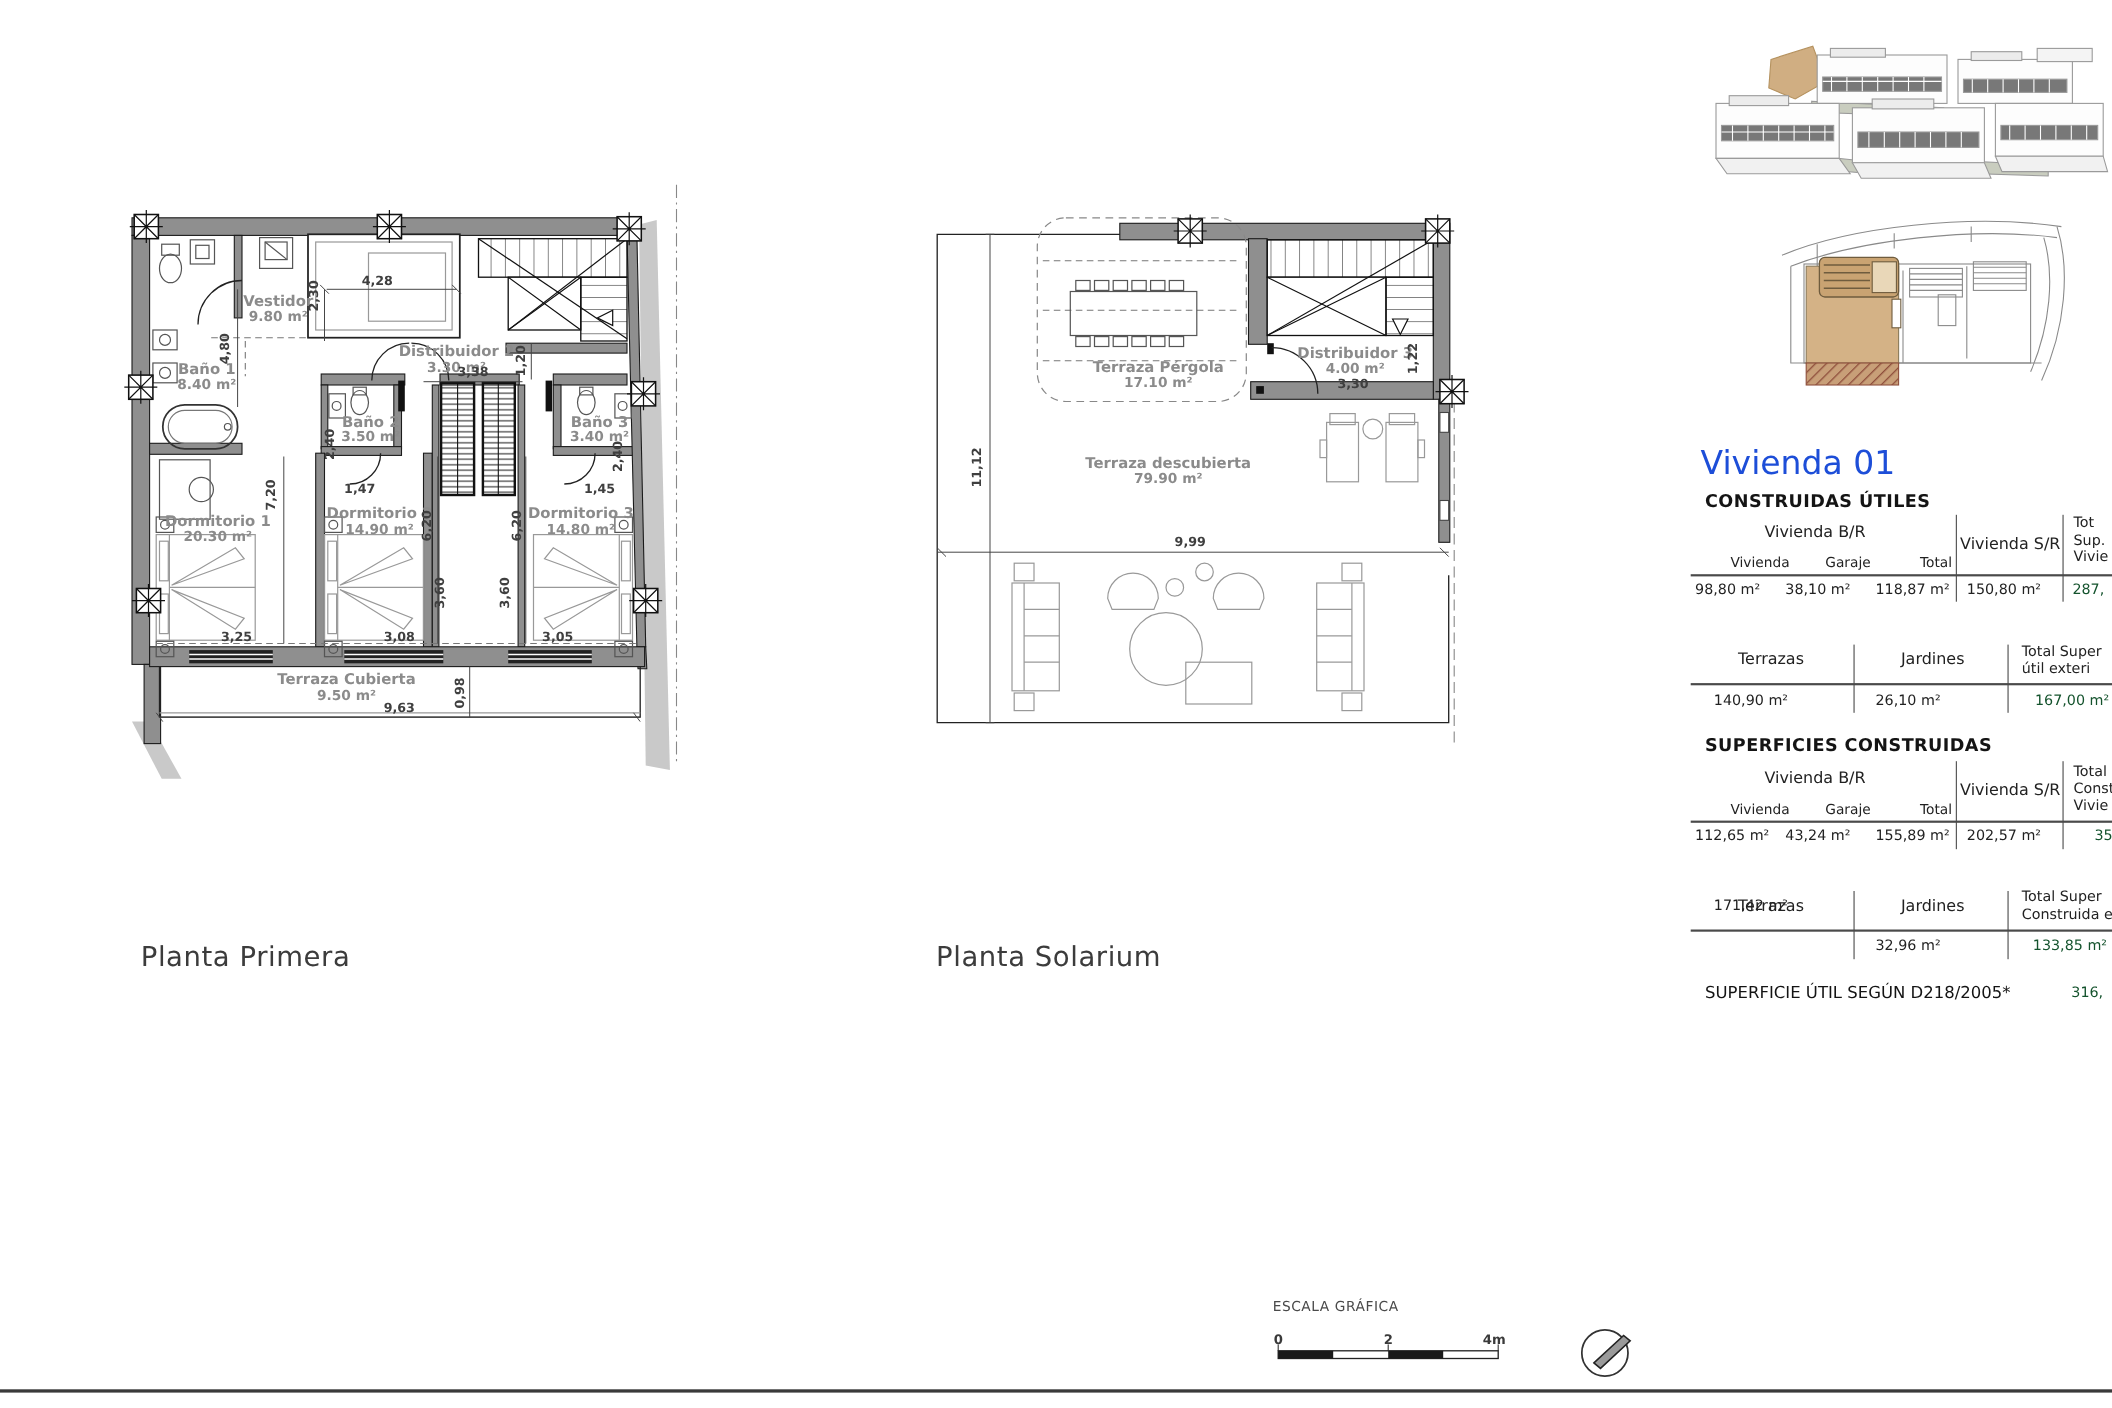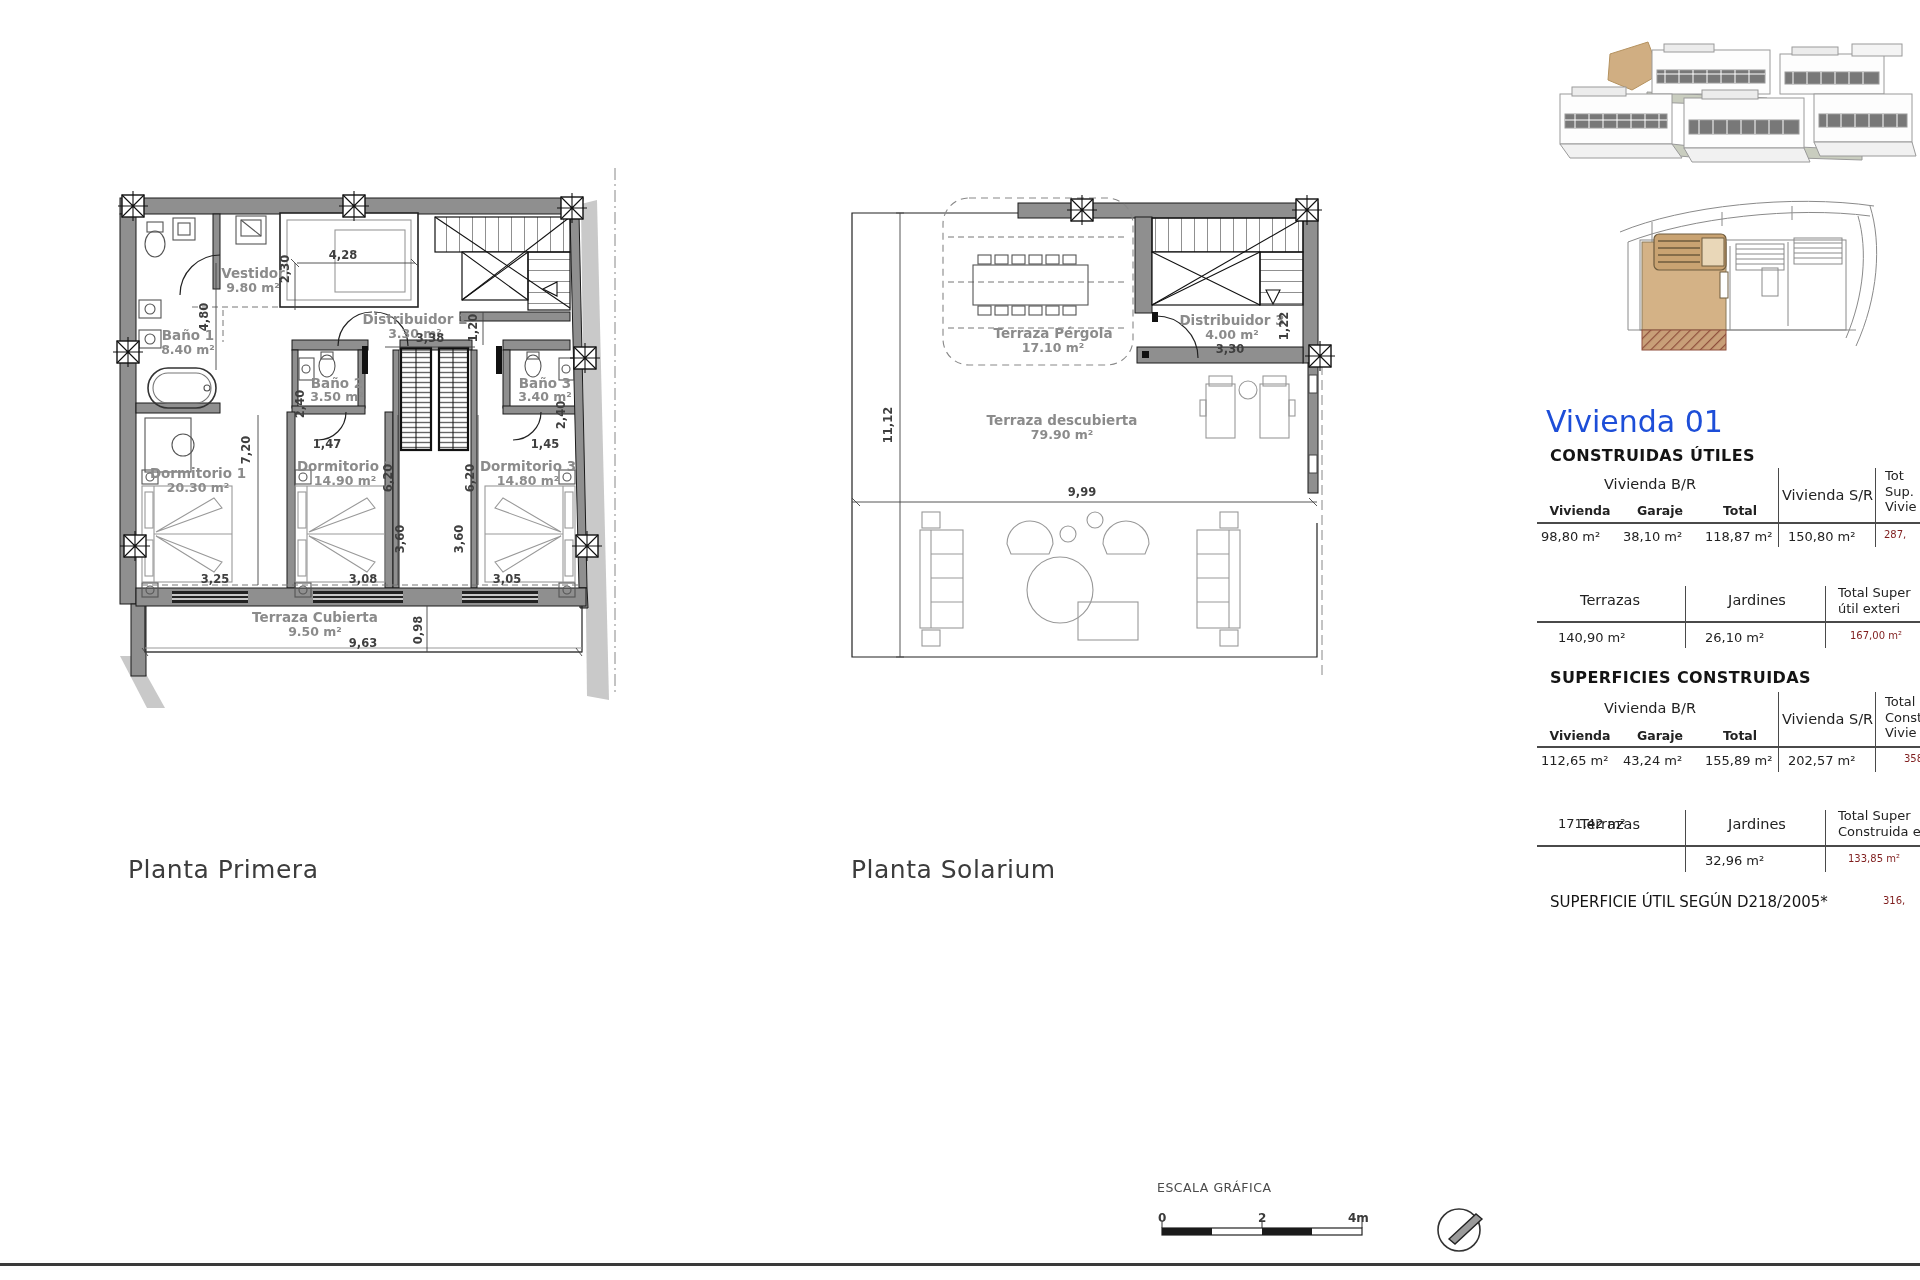--- a/index.html
+++ b/index.html
@@ -5,23 +5,23 @@
   html,body{margin:0;padding:0;background:#ffffff;}
   body{width:1920px;height:1280px;overflow:hidden;position:relative;
        font-family:"DejaVu Sans","Liberation Sans",sans-serif;color:#1a1a1a;}
   #page{position:absolute;left:0;top:0;width:1920px;height:1280px;background:#fff;}
   .abs{position:absolute;}
   .plan-title{position:absolute;font-size:25px;color:#3c3c3c;letter-spacing:.5px;}
   
   .vtitle{position:absolute;left:1546px;top:404px;font-size:30px;font-weight:normal;color:#1d4ed8;}
   .sechead{position:absolute;font-size:16px;font-weight:bold;color:#141414;letter-spacing:.4px;}
   .th{position:absolute;font-size:14.5px;color:#222;text-align:center;}
-  .thb{position:absolute;font-size:12.5px;font-weight:bold;color:#222;text-align:center;}
+  .thb{position:absolute;font-size:12.5px;font-weight:normal;color:#222;text-align:center;margin-left:20px;}
   .tv{position:absolute;font-size:13px;color:#222;text-align:left;white-space:nowrap;}
-  .tvl{position:absolute;font-size:10px;color:#7f1d1d;white-space:nowrap;}
+  .tvl{position:absolute;font-size:13px;color:#14532d;white-space:nowrap;}
   .stack{position:absolute;font-size:13px;color:#222;line-height:15.5px;white-space:nowrap;}
   .hr{position:absolute;height:1.6px;background:#4a4a4a;}
   .vl{position:absolute;width:1.4px;background:#4a4a4a;}
   .footlbl{position:absolute;font-size:15px;font-weight:normal;color:#141414;}
   
   .scale-label{position:absolute;font-size:12.5px;font-weight:normal;color:#4a4a4a;letter-spacing:.5px;}
   .tick-num{position:absolute;font-size:12px;font-weight:bold;color:#3a3a3a;}
   #bottomline{position:absolute;left:0;top:1263px;width:1920px;height:2.6px;background:#3a3a3a;}
   
   svg text{font-family:"DejaVu Sans","Liberation Sans",sans-serif;}

